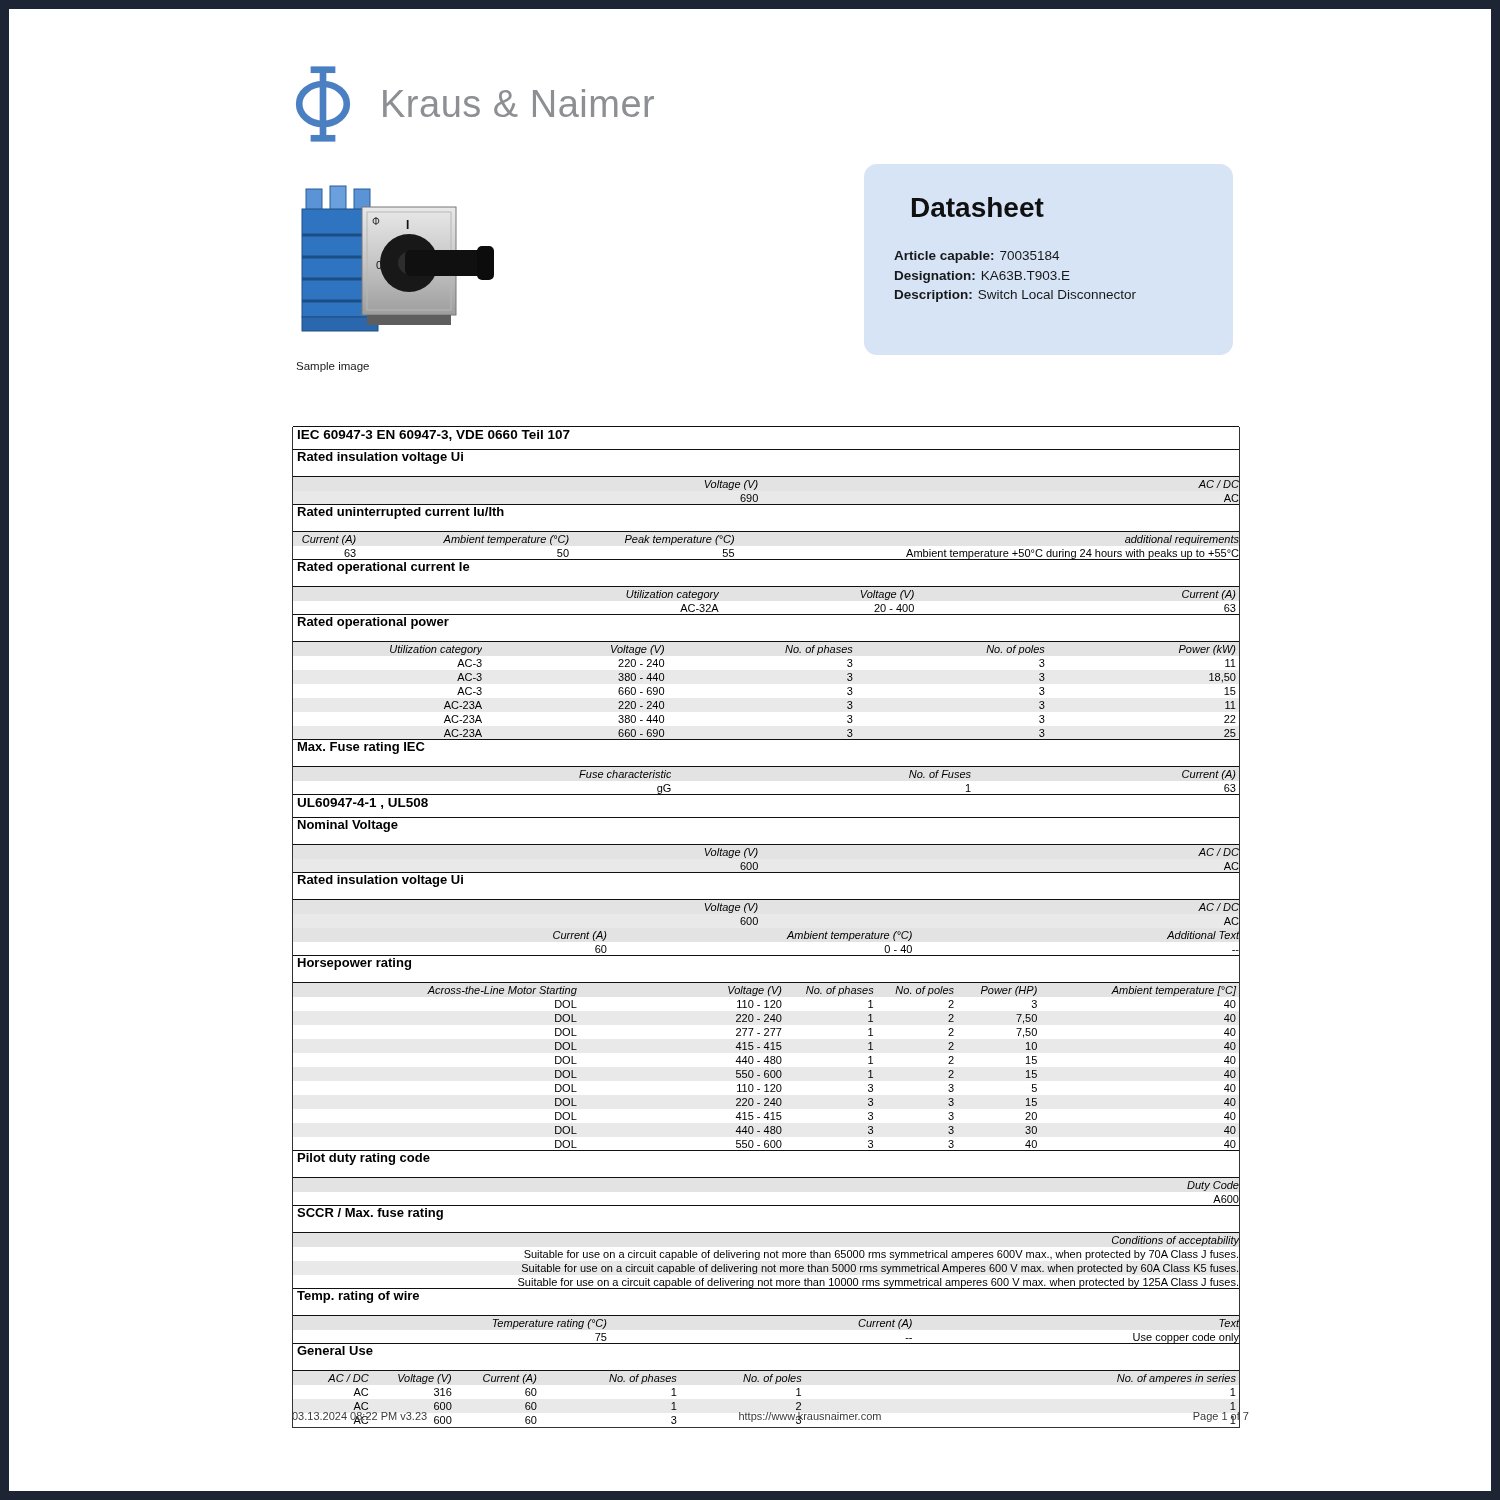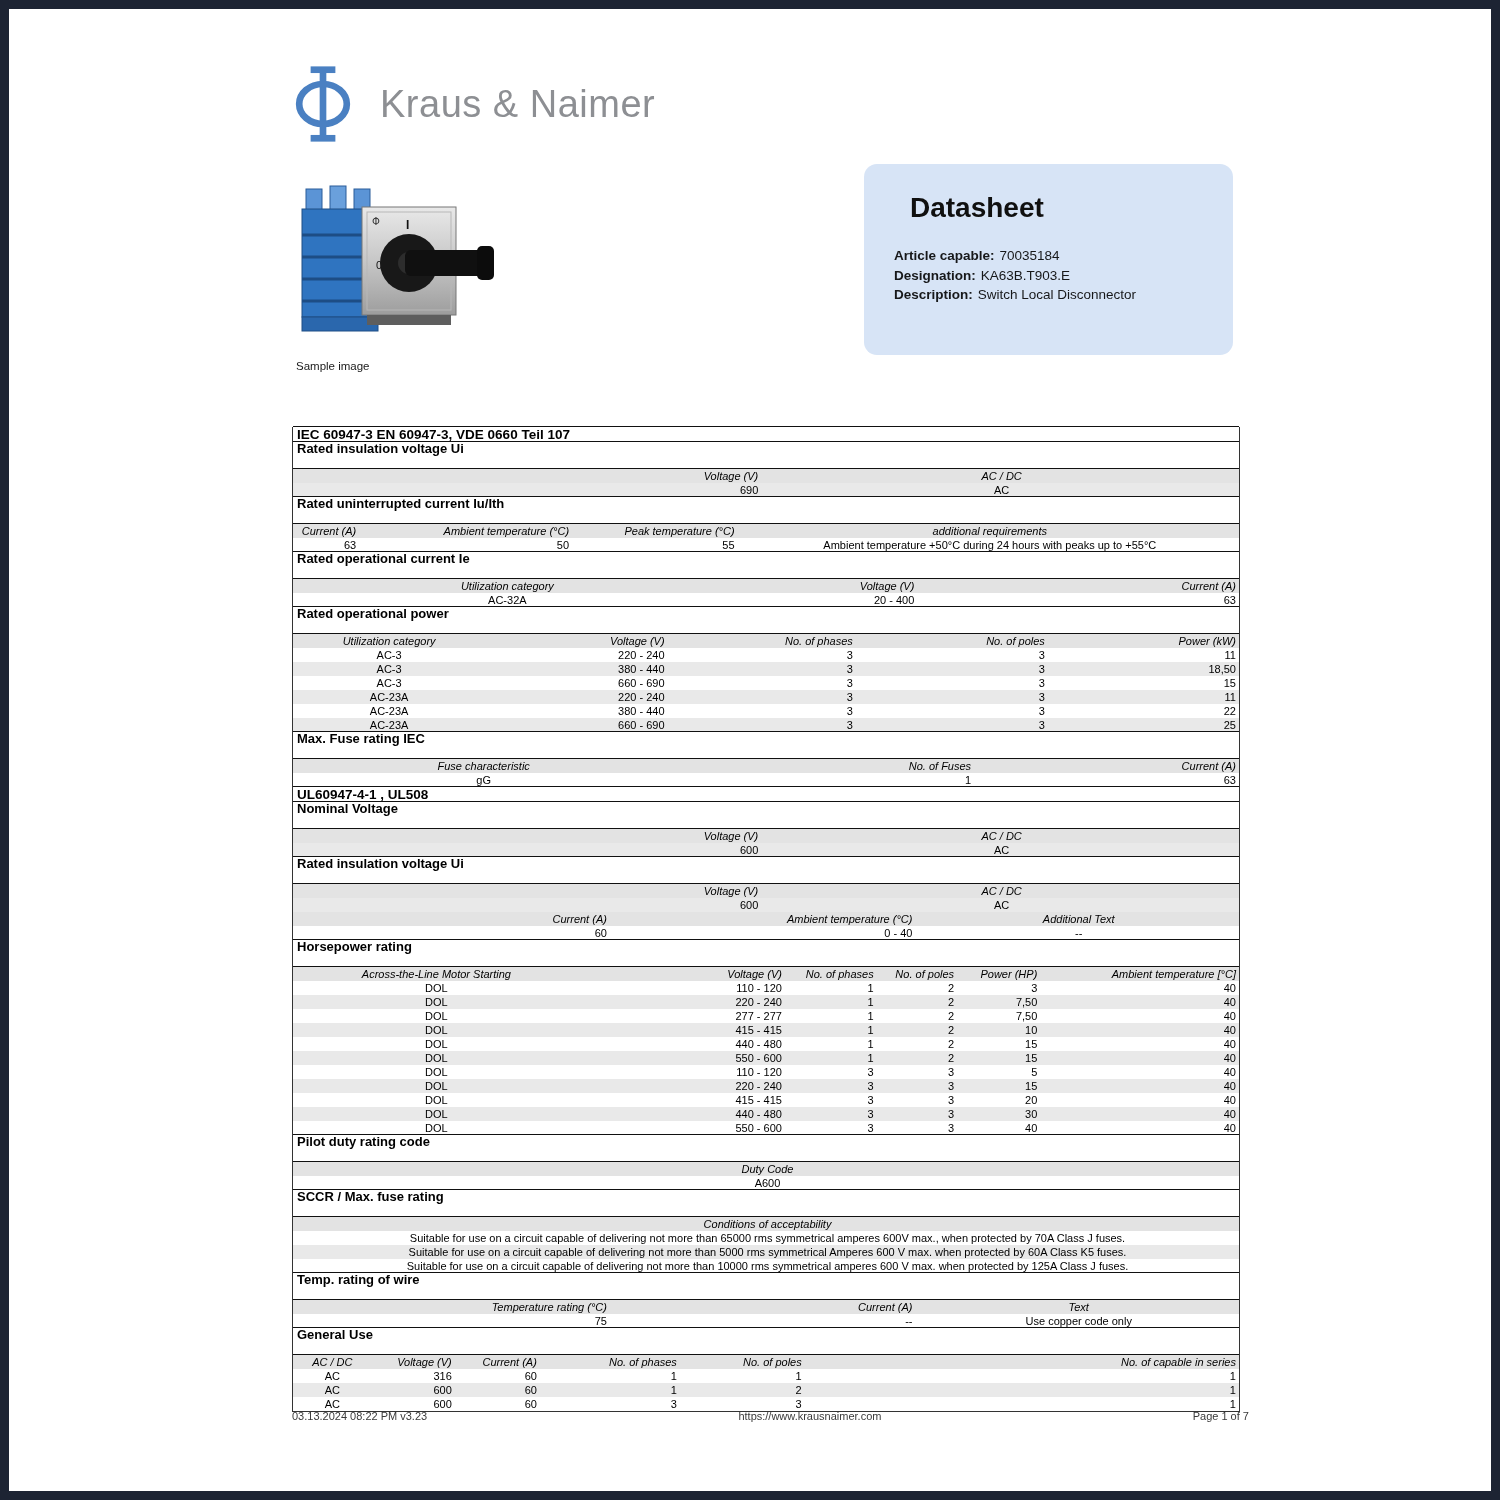--- a/index.html
+++ b/index.html
@@ -37,35 +37,35 @@
   .info-line .lbl { font-weight:700; margin-right:5px; }
 
   
   .spec-table {
     position:absolute; left:283px; top:418px; width:946px;
     border:1px solid #333; border-top:none;
     font-size:11px; color:#000;
   }
   .trow { display:flex; width:100%; box-sizing:border-box; background:#fff; }
   .trow.title {
-    font-weight:700; font-size:13.5px; height:16px; line-height:16px;
+    font-weight:700; font-size:13.5px; height:24px; line-height:16px;
     border-top:1px solid #111; border-bottom:1px solid #111;
     margin-top:-1px; padding-left:4px;
   }
   .trow.sub {
     font-weight:700; font-size:13px; height:28px; line-height:14px;
     border-top:1px solid #111; border-bottom:1px solid #111;
     margin-top:-1px; padding-left:4px;
   }
   .trow.header { background:#e3e3e3; font-style:italic; height:14px; line-height:14px; }
   .trow.data { height:14px; line-height:14px; }
   .trow.data.shade { background:#e9e9e9; }
   .tcell { box-sizing:border-box; overflow:hidden; white-space:nowrap; display:block; }
   .a-r { text-align:right; padding-right:3px; }
-  .a-l { text-align:center; padding-left:3px; }
+  .a-l { text-align:right; padding-left:3px; }
 
   
   .page-footer {
     position:absolute; left:283px; top:1401px; width:957px;
     display:flex; justify-content:space-between;
     font-size:11px; color:#3a3a3a;
   }
   .page-footer .url { color:#3a3a3a; text-decoration:none; }
 </style>
 </head>
@@ -388,21 +388,21 @@
         <span class="tcell a-r" style="width: 32.3%;">--</span>
         <span class="tcell a-l" style="width: 34.2%;">Use copper code only</span>
       </div>
       <div class="trow sub">General Use</div>
       <div class="trow header">
         <span class="tcell a-l" style="width: 8%;">AC / DC</span>
         <span class="tcell a-r" style="width: 9.1%;">Voltage (V)</span>
         <span class="tcell a-r" style="width: 9%;">Current (A)</span>
         <span class="tcell a-r" style="width: 14.8%;">No. of phases</span>
         <span class="tcell a-r" style="width: 13.2%;">No. of poles</span>
-        <span class="tcell a-r" style="width: 45.9%;">No. of capable in series</span>
+        <span class="tcell a-r" style="width: 45.9%;">No. of amperes in series</span>
       </div>
       <div class="trow data">
         <span class="tcell a-l" style="width: 8%;">AC</span>
         <span class="tcell a-r" style="width: 9.1%;">316</span>
         <span class="tcell a-r" style="width: 9%;">60</span>
         <span class="tcell a-r" style="width: 14.8%;">1</span>
         <span class="tcell a-r" style="width: 13.2%;">1</span>
         <span class="tcell a-r" style="width: 45.9%;">1</span>
       </div>
       <div class="trow data shade">

